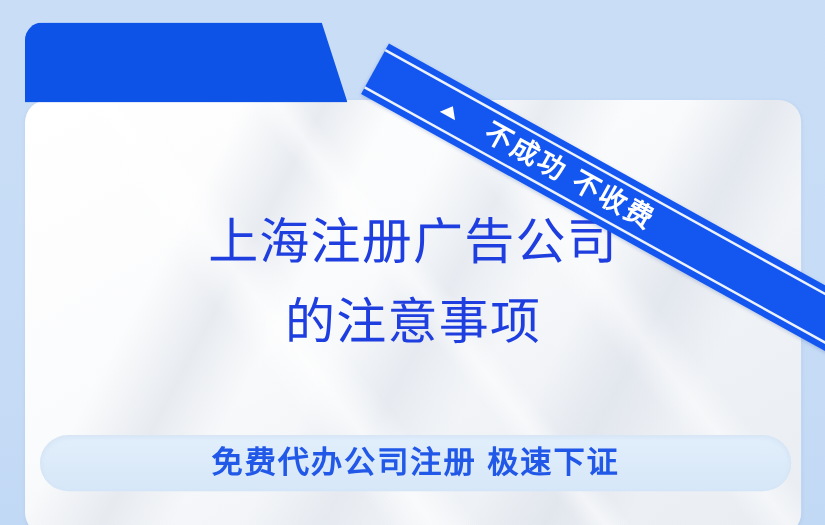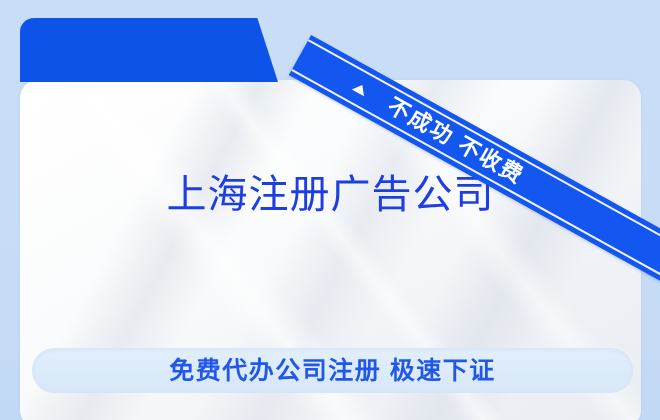--- a/index.html
+++ b/index.html
@@ -185,20 +185,21 @@
     <span class="brand-tab-label">上海壹隆</span>
   </div>
 
   <div class="card">
     <div class="card-streak streak-a"></div>
     <div class="card-streak streak-b"></div>
     <div class="card-streak streak-c"></div>
 
     <div class="headline">
       <span class="headline-line">上海注册广告公司</span>
+      <span class="headline-line">的注意事项</span>
     </div>
 
     <div class="cta-pill">
       <span class="cta-pill-label">免费代办公司注册 极速下证</span>
     </div>
   </div>
 
   <div class="ribbon">
     <div class="ribbon-rule ribbon-rule-top"></div>
     <div class="ribbon-rule ribbon-rule-bottom"></div>

